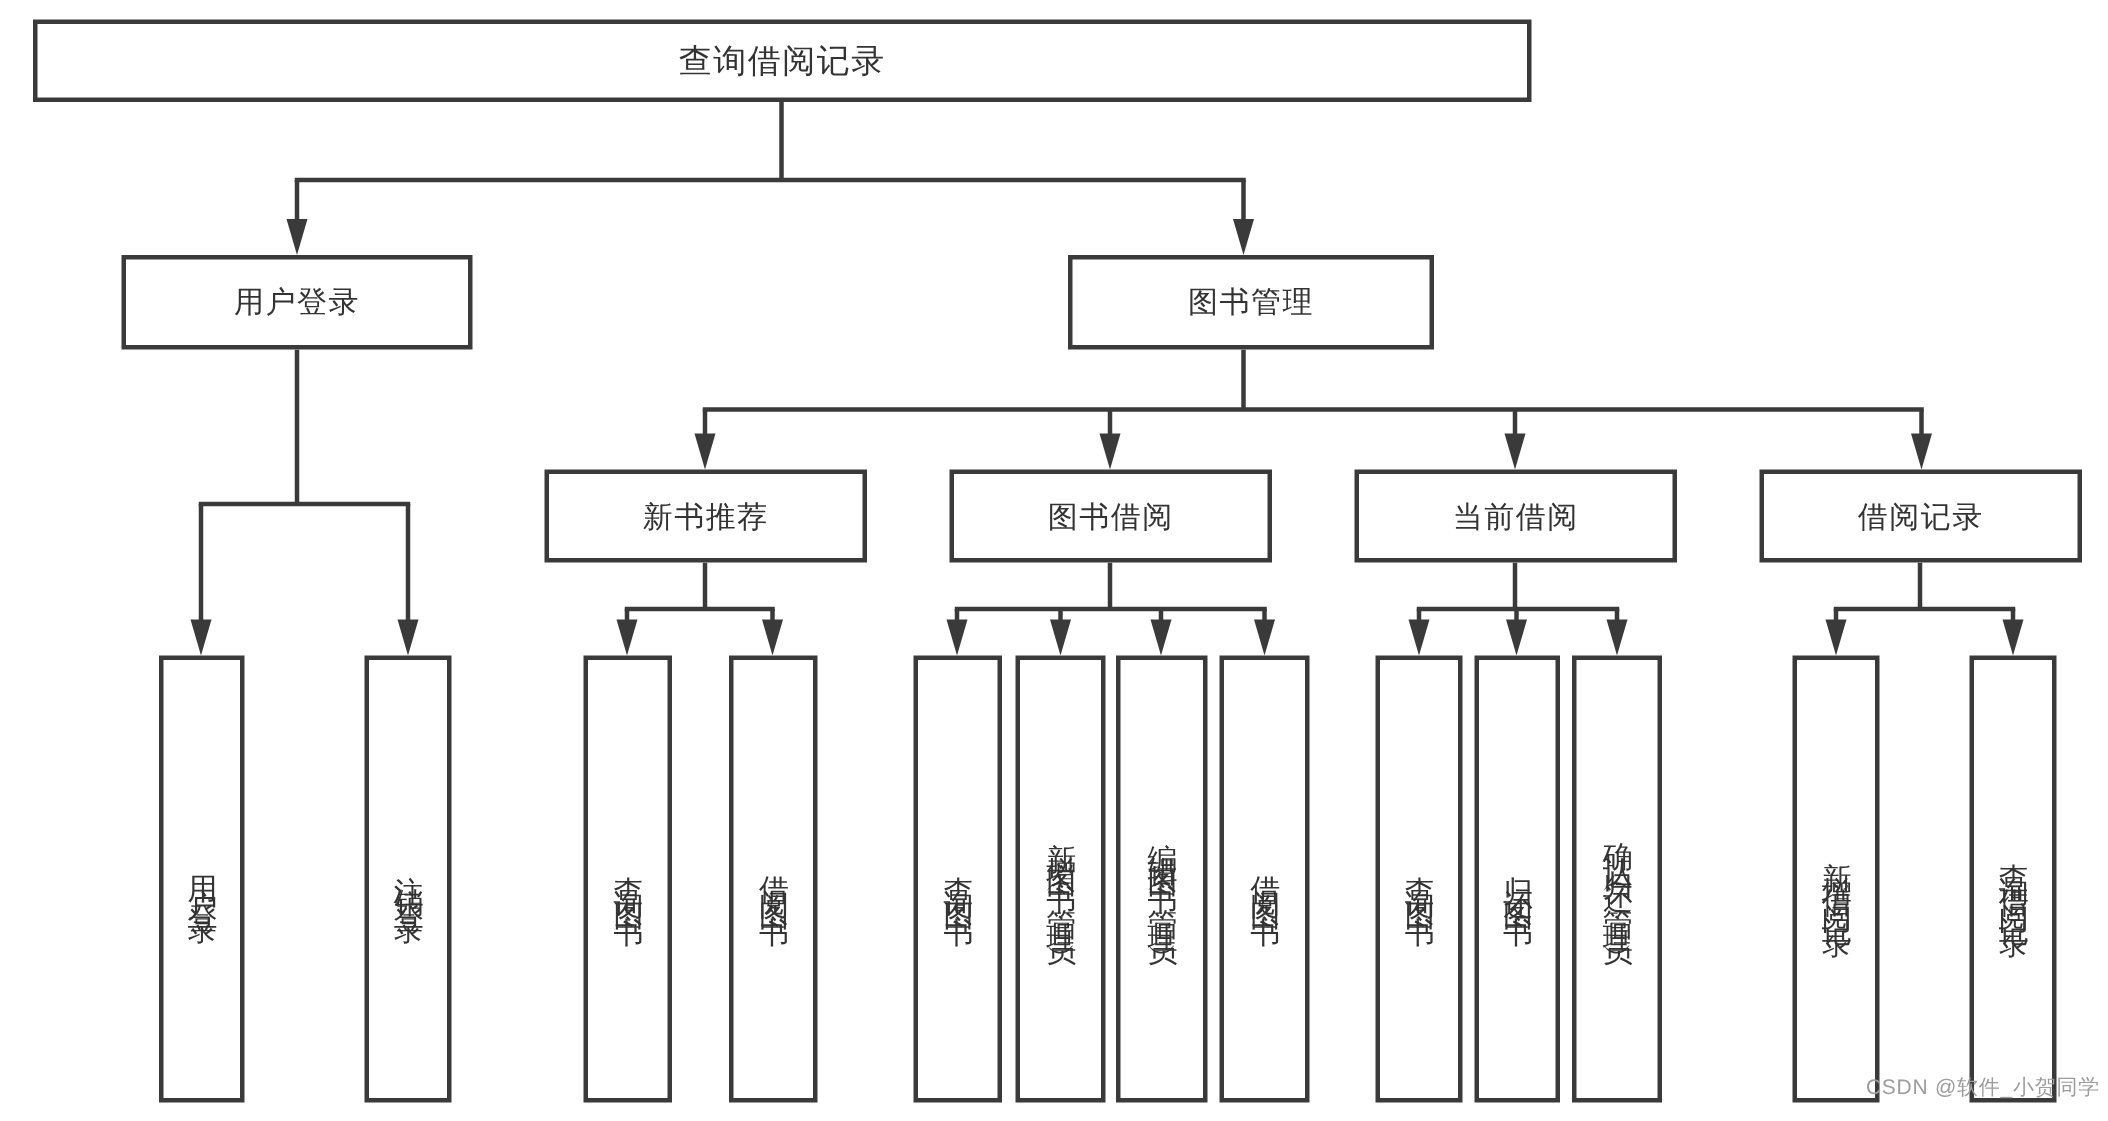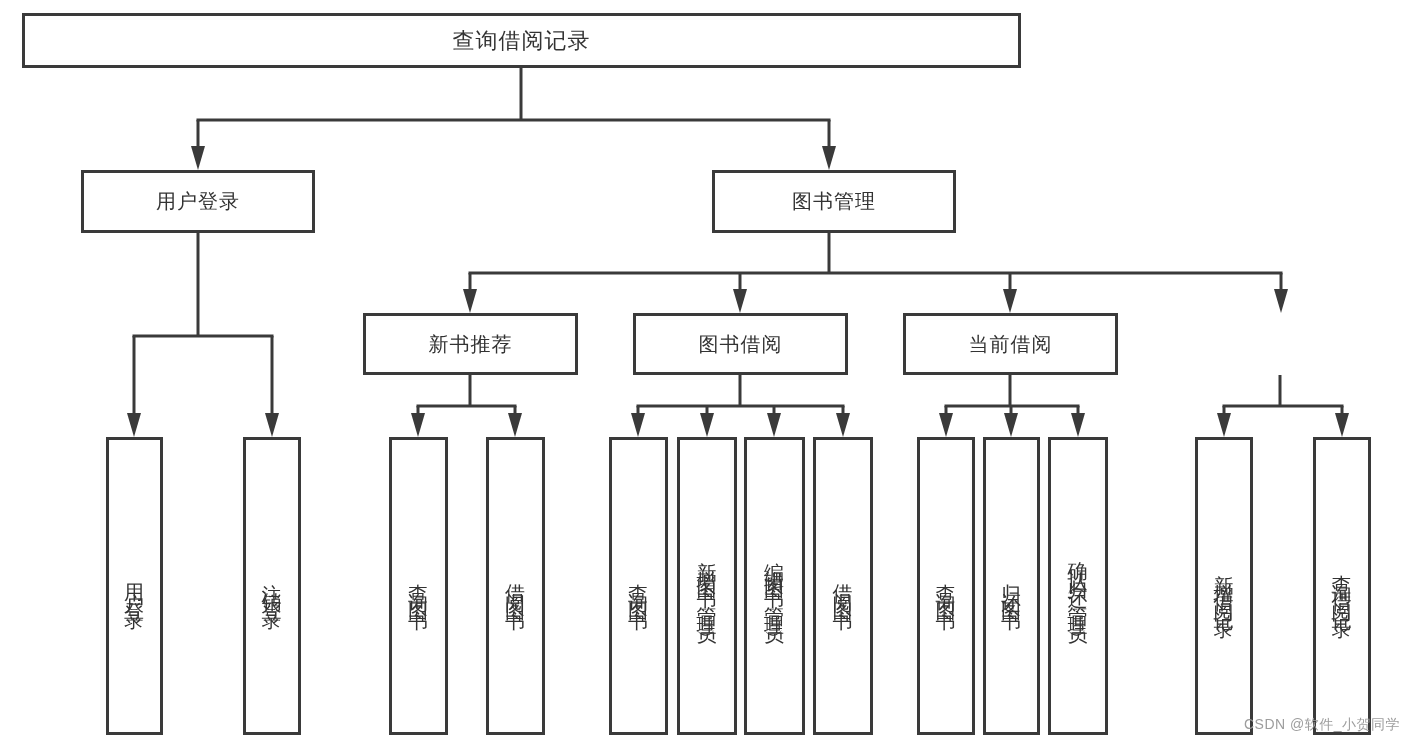--- a/index.html
+++ b/index.html
@@ -127,20 +127,21 @@
   </svg>
 
   <div class="node root" style="left:22px; top:13px; width:999px; height:55px;">查询借阅记录</div>
 
   <div class="node lvl2" style="left:81px; top:170px; width:234px; height:63px;">用户登录</div>
   <div class="node lvl2" style="left:712px; top:170px; width:244px; height:63px;">图书管理</div>
 
   <div class="node lvl3" style="left:363px; top:313px; width:215px; height:62px;">新书推荐</div>
   <div class="node lvl3" style="left:633px; top:313px; width:215px; height:62px;">图书借阅</div>
   <div class="node lvl3" style="left:903px; top:313px; width:215px; height:62px;text-align:right;">当前借阅</div>
+  <div class="node lvl3" style="left:1173px; top:313px; width:215px; height:62px;">借阅记录</div>
 
   <div class="node leaf" style="left:106px; top:437px; width:57px; height:298px;">
     <span class="vtext">用户登录</span>
   </div>
   <div class="node leaf" style="left:243px; top:437px; width:58px; height:298px;">
     <span class="vtext">注销登录</span>
   </div>
 
   <div class="node leaf" style="left:389px; top:437px; width:59px; height:298px;">
     <span class="vtext">查询图书</span>

